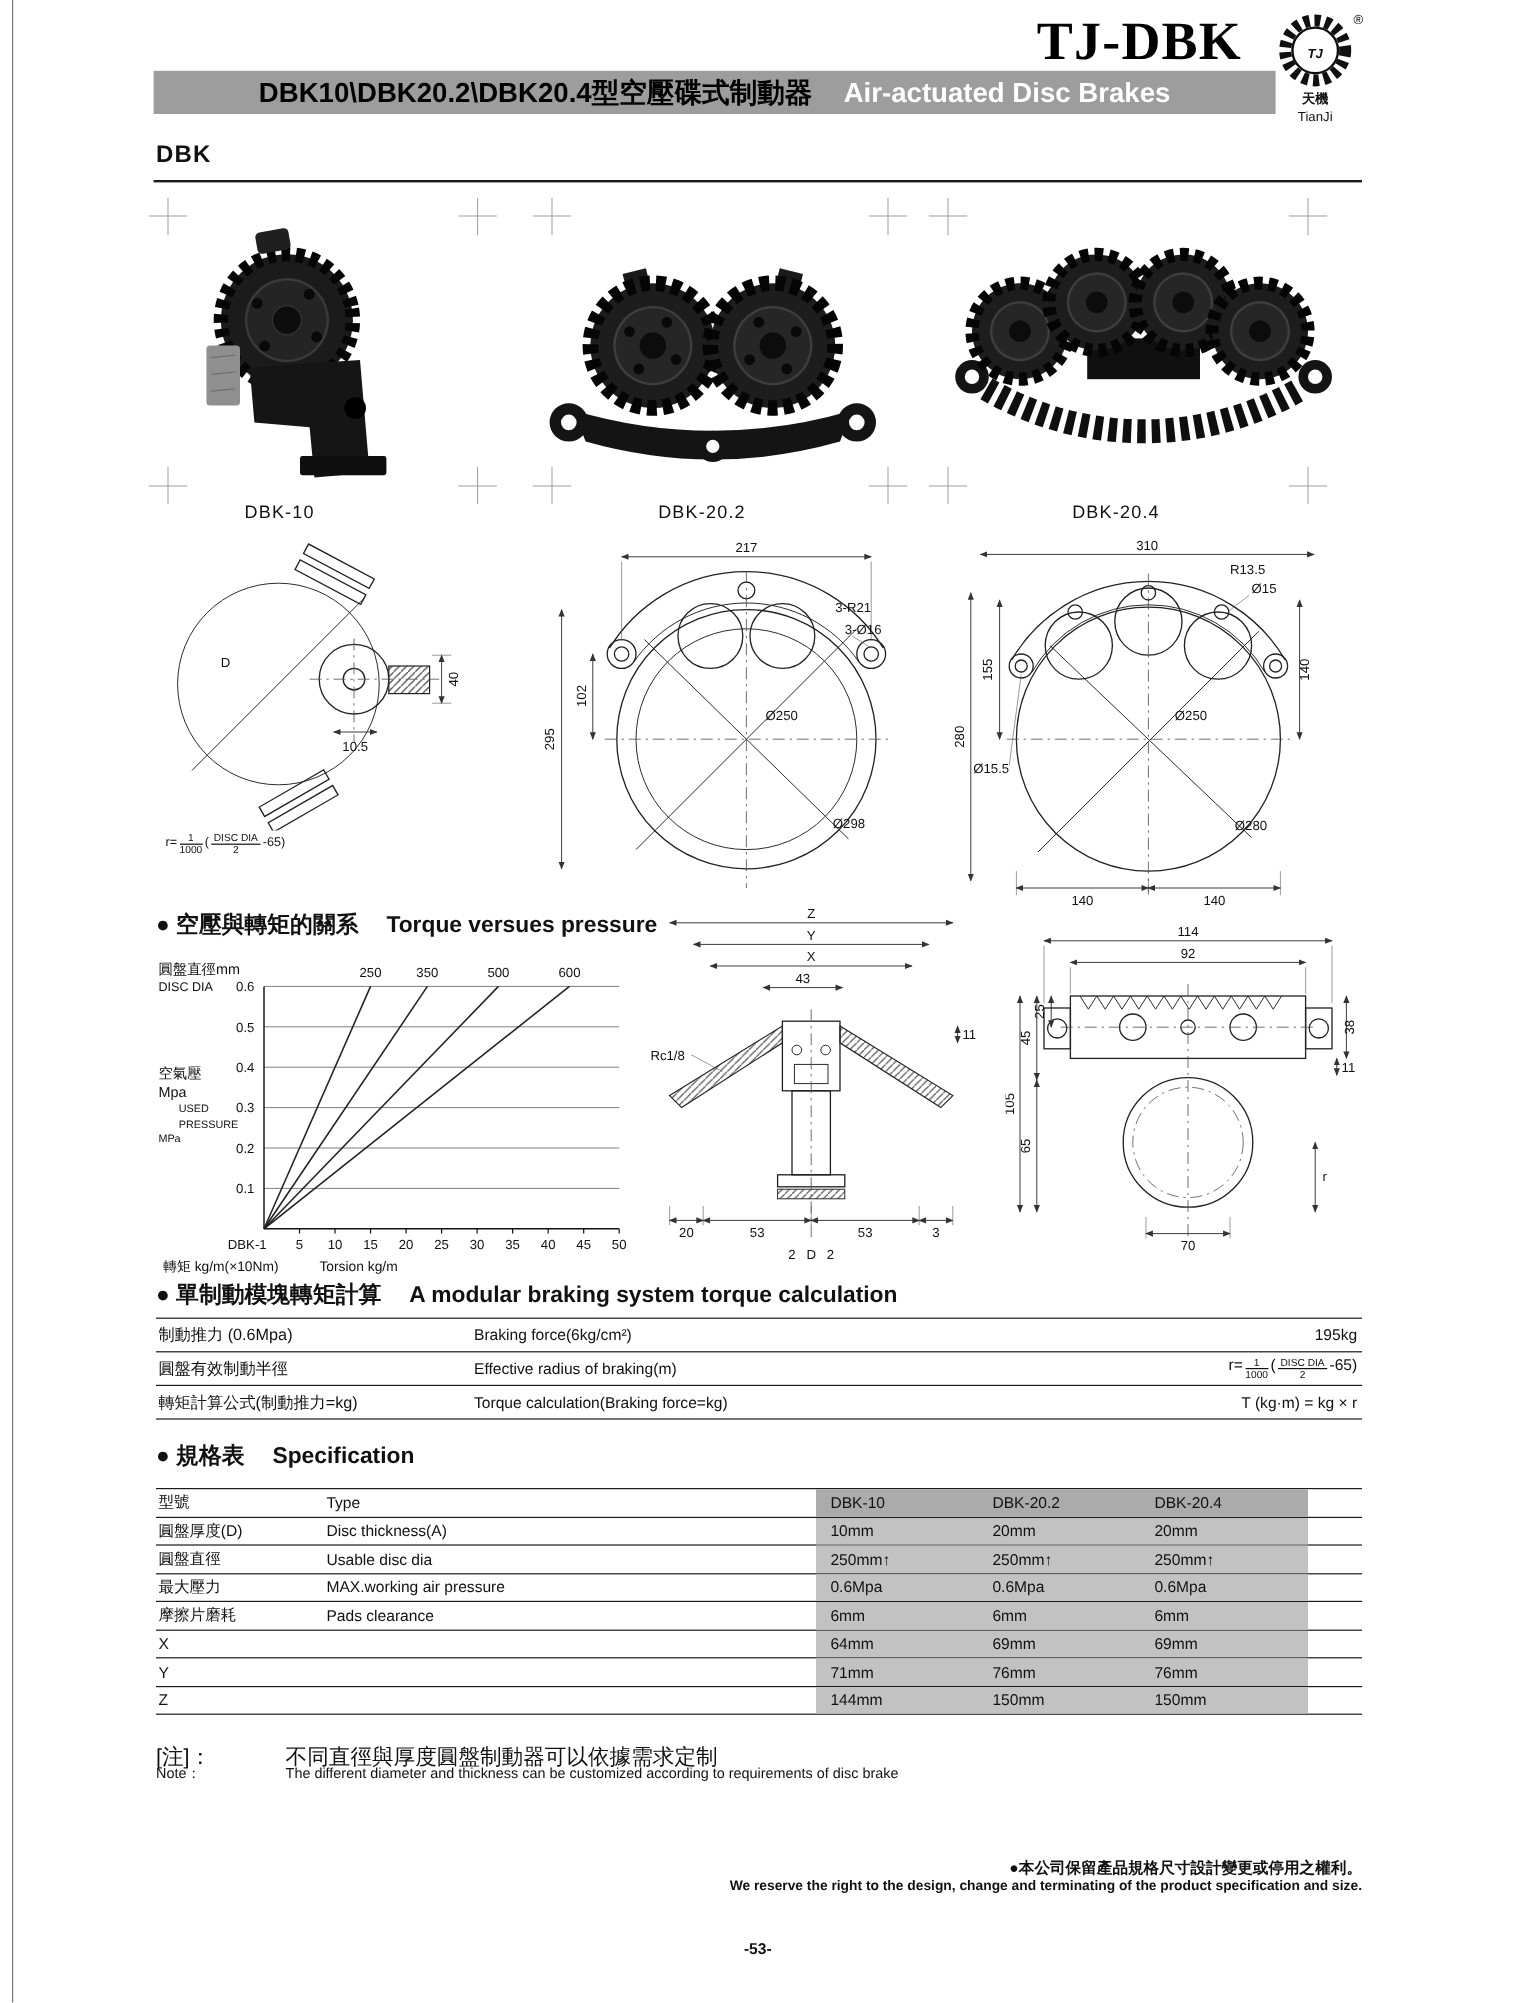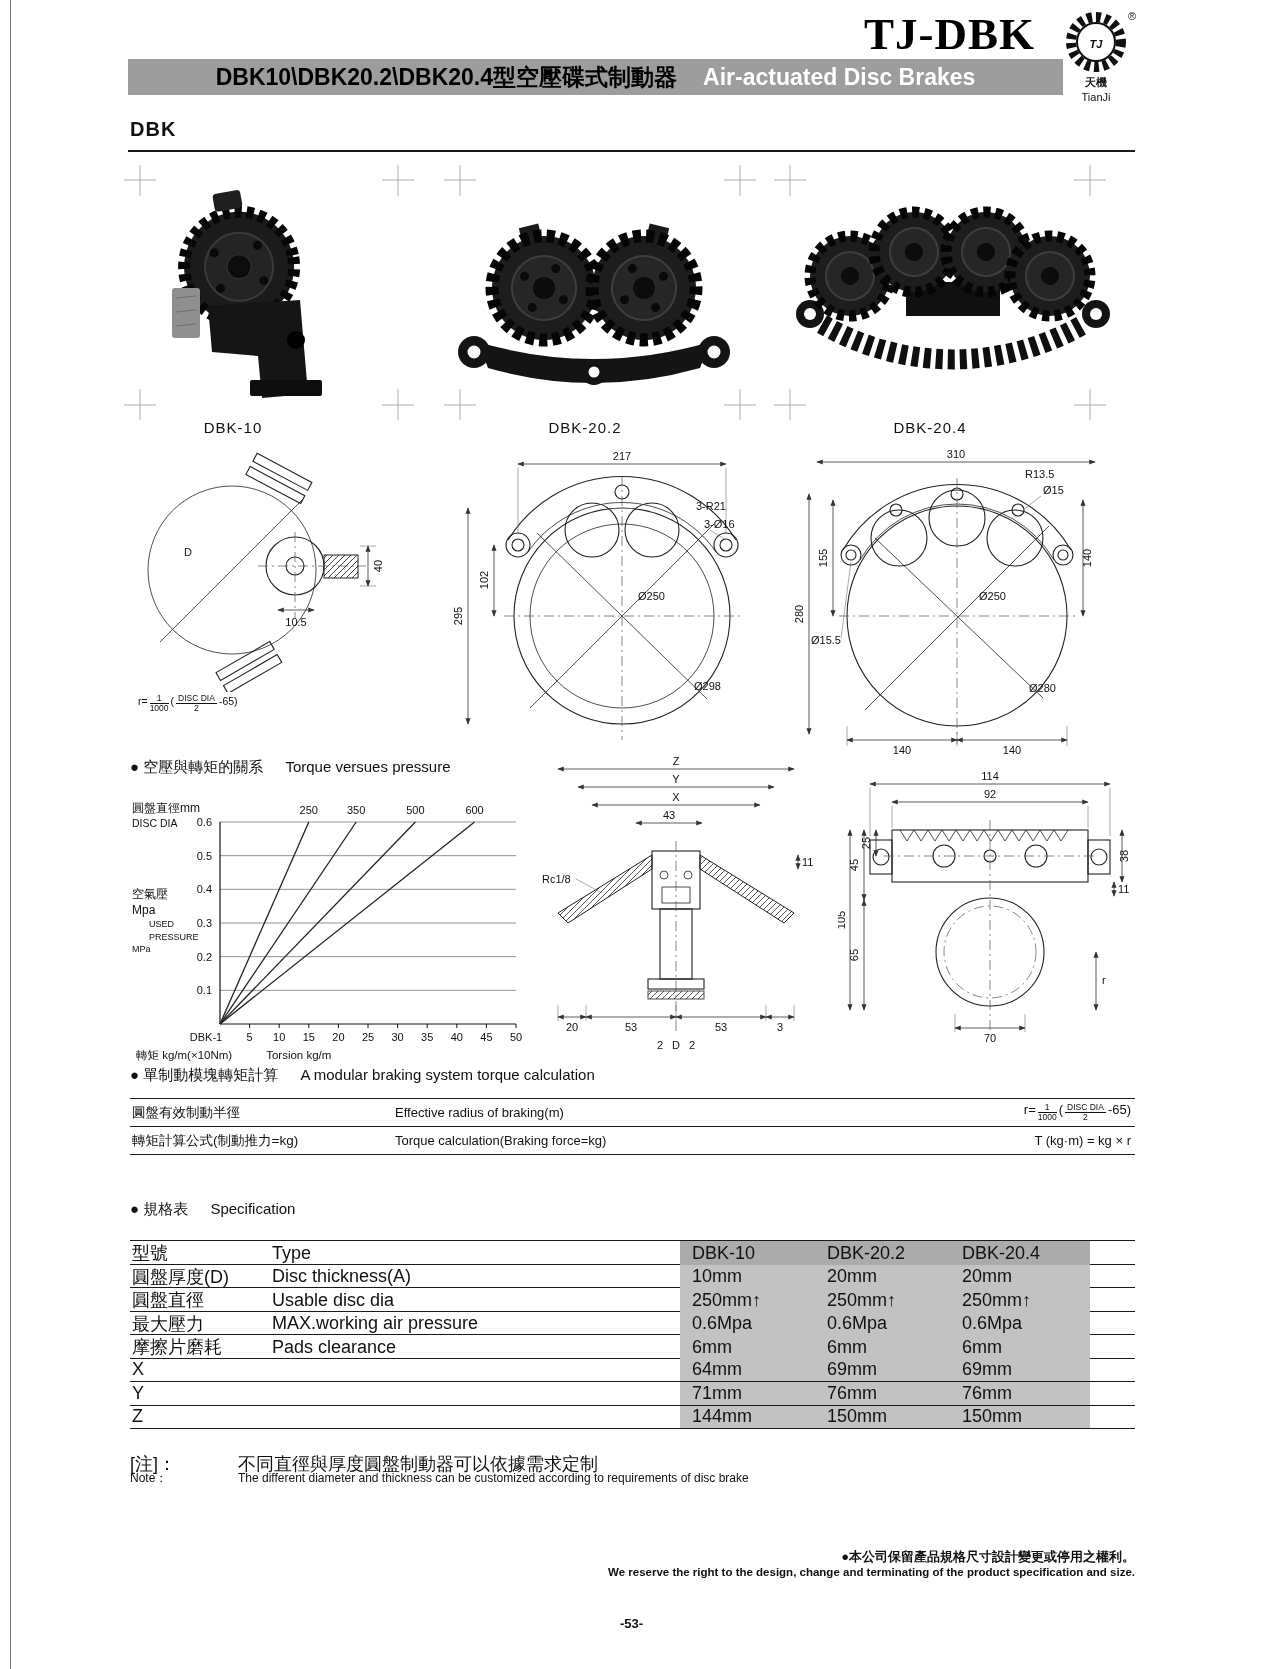--- a/index.html
+++ b/index.html
@@ -20,42 +20,42 @@
   .photo-label{top:419px;width:190px;text-align:center;font-size:15px;letter-spacing:1px;color:#111;}
   
   svg text{font-family:"Liberation Sans","DejaVu Sans",sans-serif;font-size:11px;fill:#111;}
   .dl{stroke:#222;stroke-width:1.1;fill:none;}
   .dl2{stroke:#222;stroke-width:0.8;fill:none;}
   .dim{stroke:#333;stroke-width:0.8;fill:none;}
   .ext{stroke:#555;stroke-width:0.5;fill:none;}
   .cl{stroke:#555;stroke-width:0.7;stroke-dasharray:10 4 2 4;fill:none;}
   .crop{stroke:#9a9a9a;stroke-width:0.8;}
   
-  .sec-head{font-weight:normal;font-size:15px;}
+  .sec-head{font-weight:bold;font-size:19px;}
   .sec-head .en{margin-left:18px;}
   
   .ch-lab{font-size:10.5px;line-height:1.35;}
   .ch-lab .big{font-size:12px;}
   .ch-lab span{display:block;}
   .xlab{font-size:11.5px;}
   .xlab .en{margin-left:34px;}
   
   .formula{font-size:10.5px;white-space:nowrap;}
   .frac{display:inline-block;text-align:center;vertical-align:-6px;font-size:8.5px;line-height:1.1;margin:0 2px;}
   .frac .num{display:block;border-bottom:1px solid #111;padding:0 2px;}
   .frac .den{display:block;}
   
   .tq-table{left:130px;top:1098px;width:1005px;border-bottom:1px solid #1a1a1a;}
   .tq-row{display:grid;grid-template-columns:265px 460px 1fr;align-items:center;height:27px;border-top:1px solid #1a1a1a;}
   .tq-cn{font-size:13.5px;padding-left:2px;}
   .tq-en{font-size:13px;}
   .tq-val{font-size:13px;text-align:right;padding-right:4px;}
   
   .spec-table{left:130px;top:1240px;width:1005px;border-bottom:1px solid #1a1a1a;}
-  .spec-row{display:grid;grid-template-columns:138px 412px 135px 135px 140px 45px;height:22.5px;border-top:1px solid #1a1a1a;font-size:18px;}
+  .spec-row{display:grid;grid-template-columns:138px 412px 135px 135px 140px 45px;height:22.5px;border-top:1px solid #1a1a1a;font-size:13px;}
   .spec-row>div{display:flex;align-items:center;}
   .c-cn{padding-left:2px;}
   .c-en{padding-left:4px;}
   .c-v{background:#c2c2c2;padding-left:12px;}
   .header-row .c-v{background:#ababab;}
   
   .note1{left:130px;top:1452px;font-size:18px;}
   .note2{left:130px;top:1470px;font-size:12px;}
   .note-tag{display:inline-block;width:108px;}
   .footer{right:128px;top:1548px;text-align:right;}
@@ -483,20 +483,25 @@
   </svg>
 
   <div class="abs sec-head" style="left:130px;top:1066px;">
     <span>●</span>
     <span>單制動模塊轉矩計算</span>
     <span class="en">A modular braking system torque calculation</span>
   </div>
 
   <div class="abs tq-table">
     <div class="tq-row">
+      <span class="tq-cn">制動推力 (0.6Mpa)</span>
+      <span class="tq-en">Braking force(6kg/cm²)</span>
+      <span class="tq-val">195kg</span>
+    </div>
+    <div class="tq-row">
       <span class="tq-cn">圓盤有效制動半徑</span>
       <span class="tq-en">Effective radius of braking(m)</span>
       <span class="tq-val formula"><span>r=</span><span class="frac"><span class="num">1</span><span class="den">1000</span></span><span>(</span><span class="frac"><span class="num">DISC DIA</span><span class="den">2</span></span><span>-65)</span></span>
     </div>
     <div class="tq-row">
       <span class="tq-cn">轉矩計算公式(制動推力=kg)</span>
       <span class="tq-en">Torque calculation(Braking force=kg)</span>
       <span class="tq-val">T (kg·m) = kg × r</span>
     </div>
   </div>

